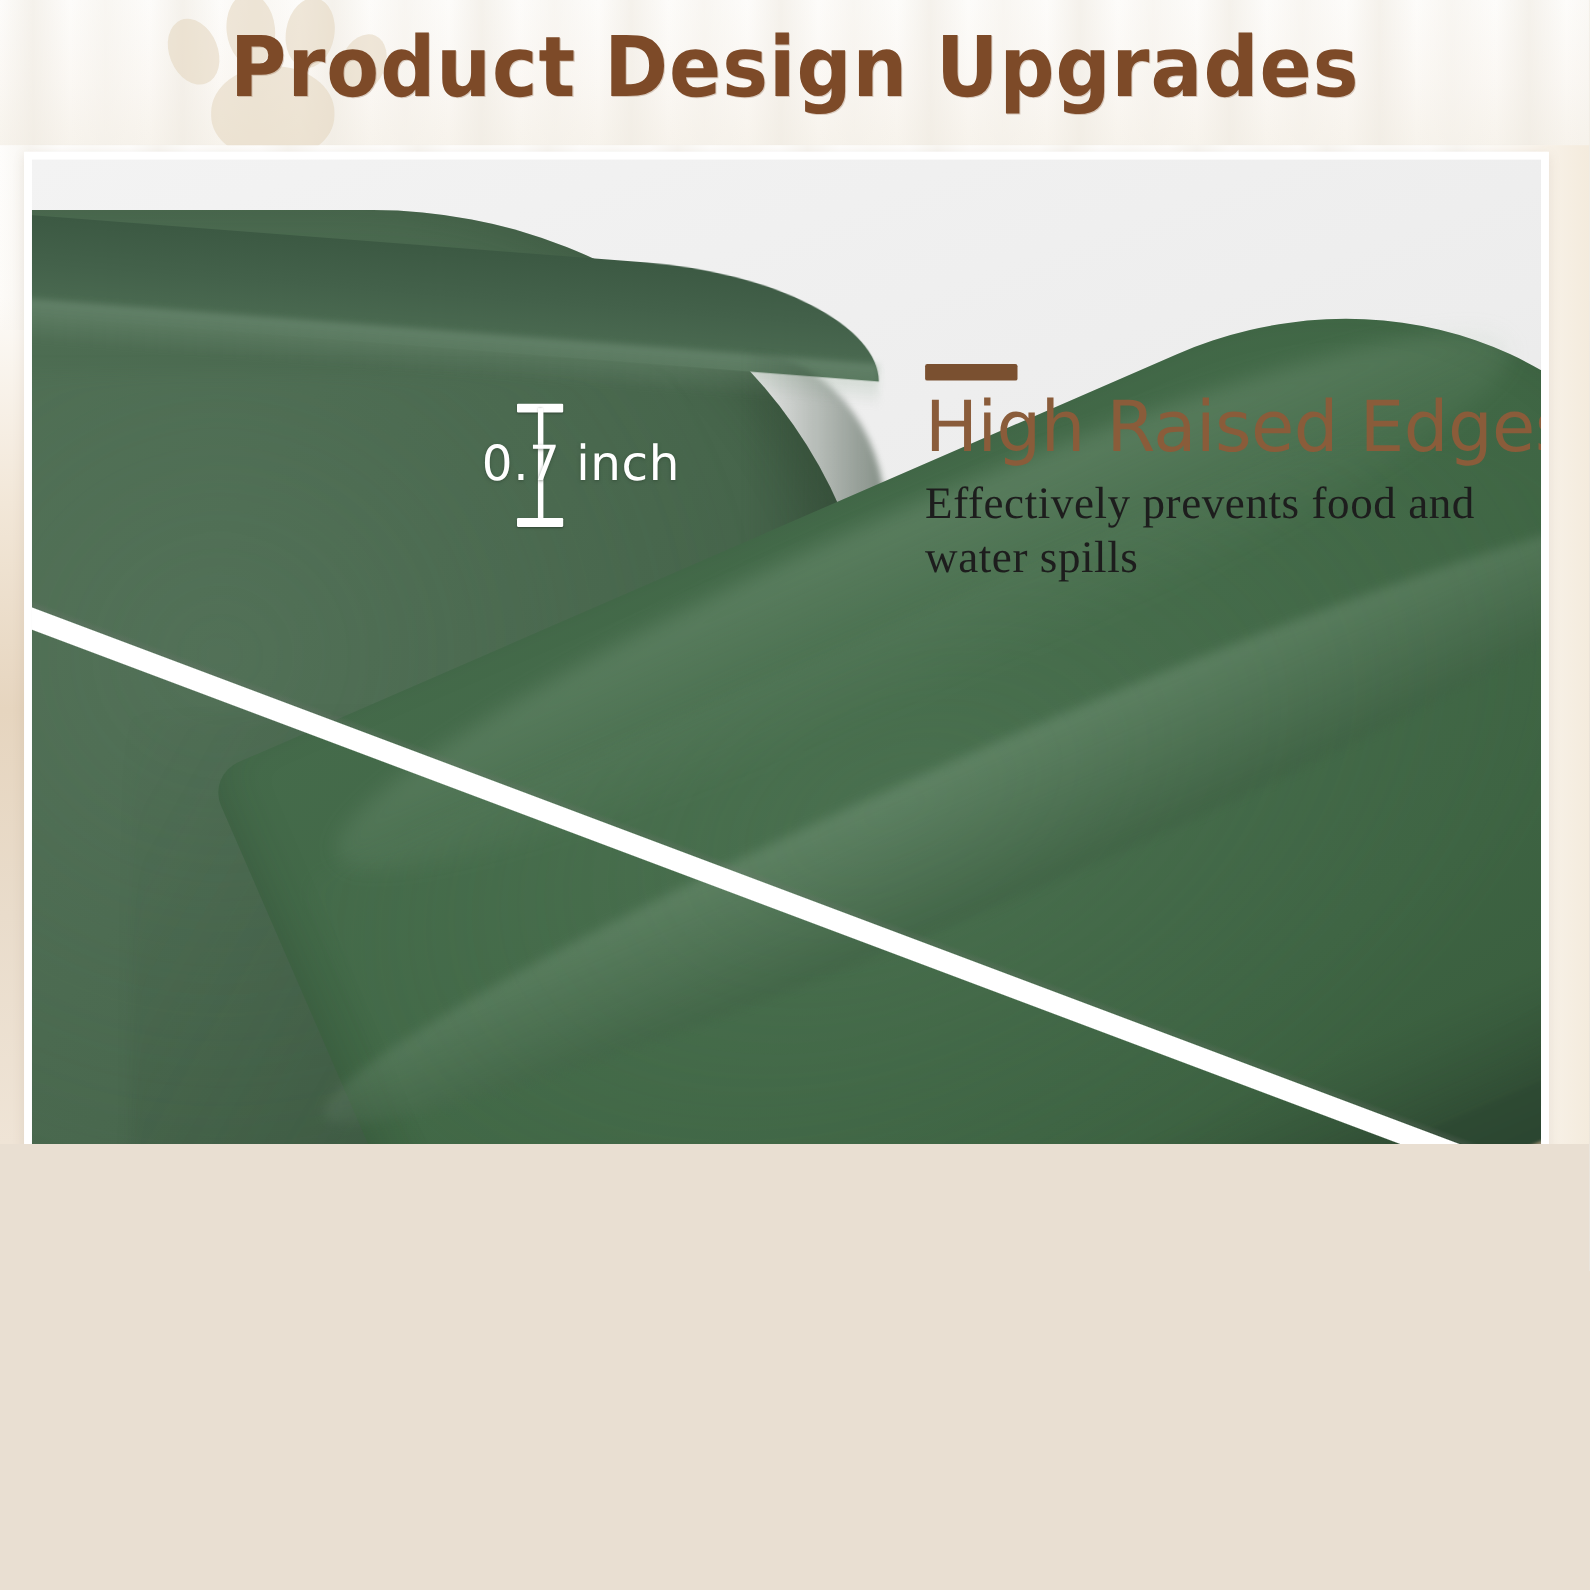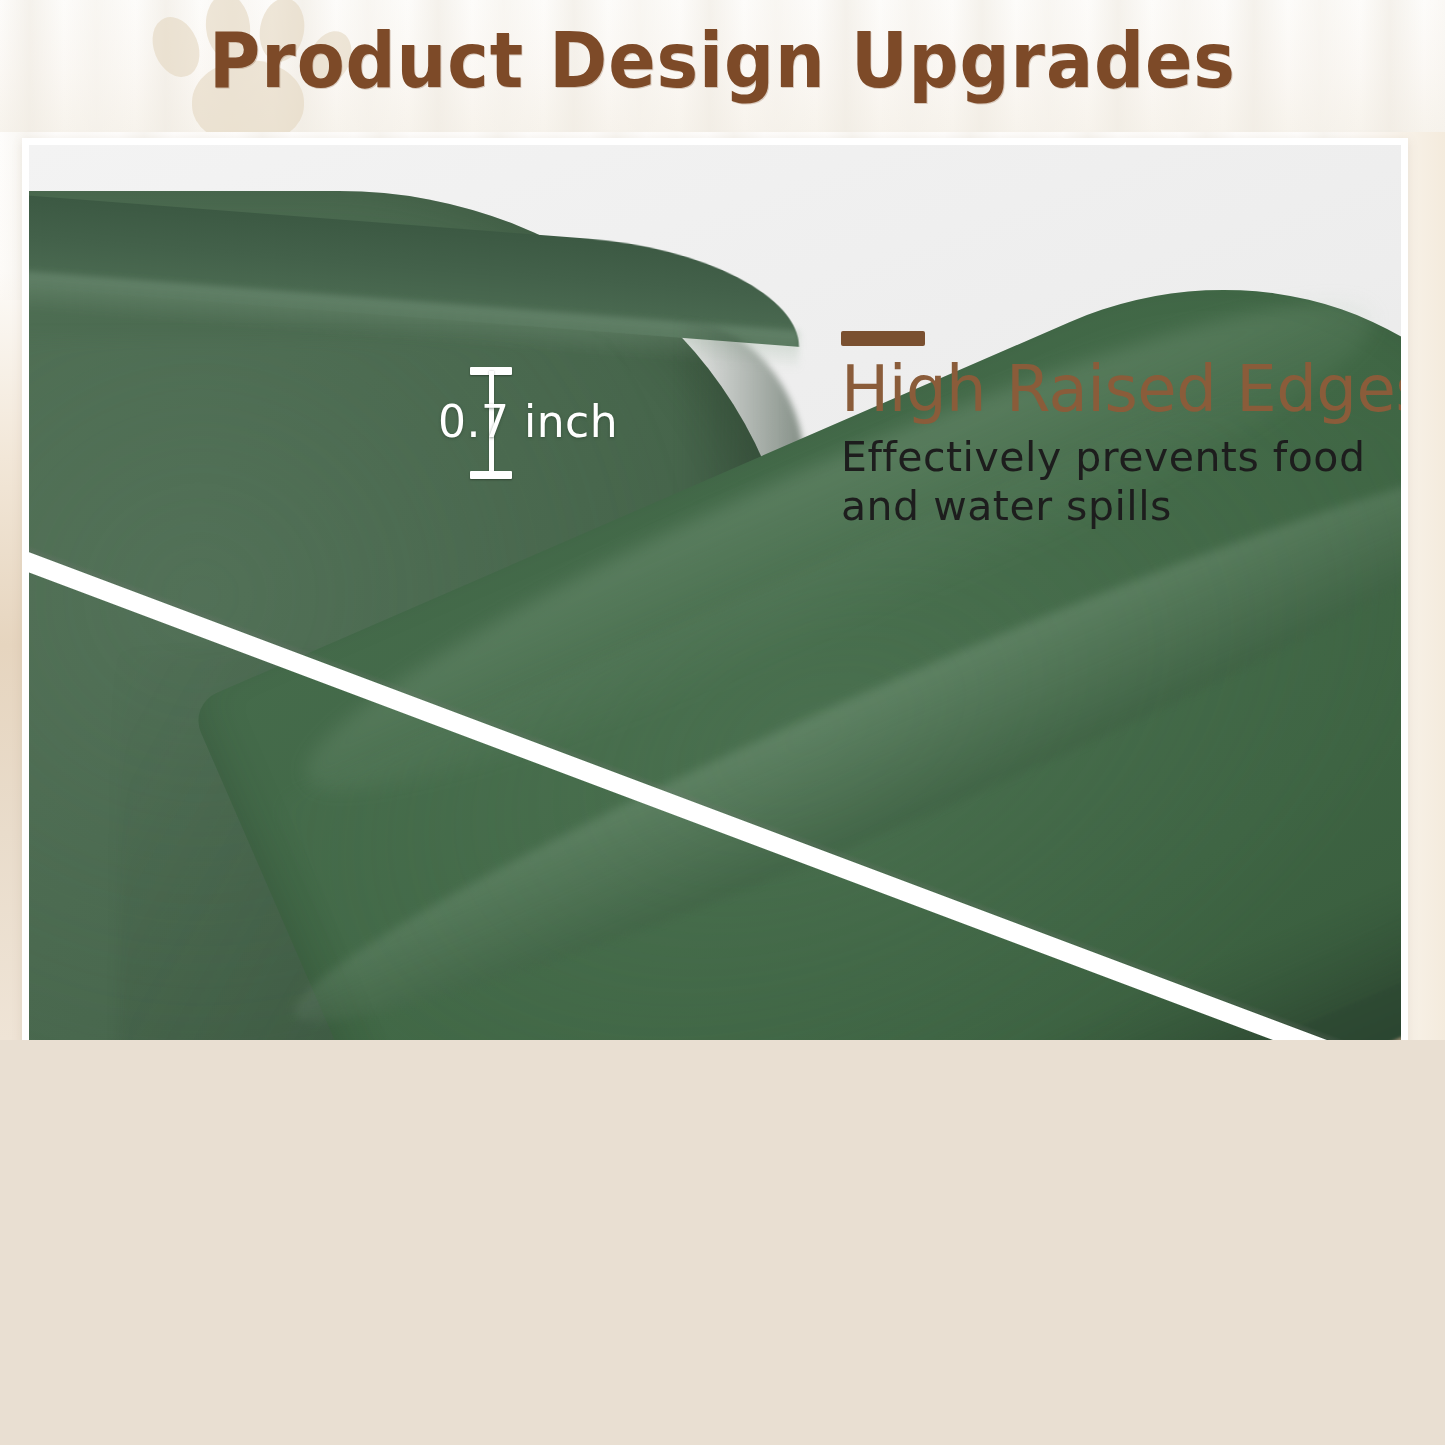--- a/index.html
+++ b/index.html
@@ -177,21 +177,21 @@
   
   .callout{position:absolute;}
   .callout .dash{width:84px;height:15px;background:#7a5030;border-radius:2px;margin-bottom:10px;}
   .callout h2{margin:0;font-family:"DejaVu Sans",sans-serif;
     font-size:62px;font-weight:normal;color:#8a5c3a;letter-spacing:-.5px;line-height:1.05;
     white-space:nowrap;}
   .callout p{margin:10px 0 0 0;font-family:"DejaVu Sans",sans-serif;
     font-size:40px;color:#1d1d1d;line-height:1.2;font-weight:normal;}
   .callout-top{left:812px;top:186px;}
   .callout-top h2{font-size:64px;}
-  .callout-top p{font-size:41px;letter-spacing:.5px;}
+  .callout-top p{font-size:41px;letter-spacing:.5px;font-family:Liberation Serif, serif;}
   .callout-bottom{left:58px;top:1248px;}
 </style>
 </head>
 <body>
 
 <div class="stage">
 
   <div class="backdrop">
     <div class="backdrop-curtain"></div>
     <div class="backdrop-right"></div>

